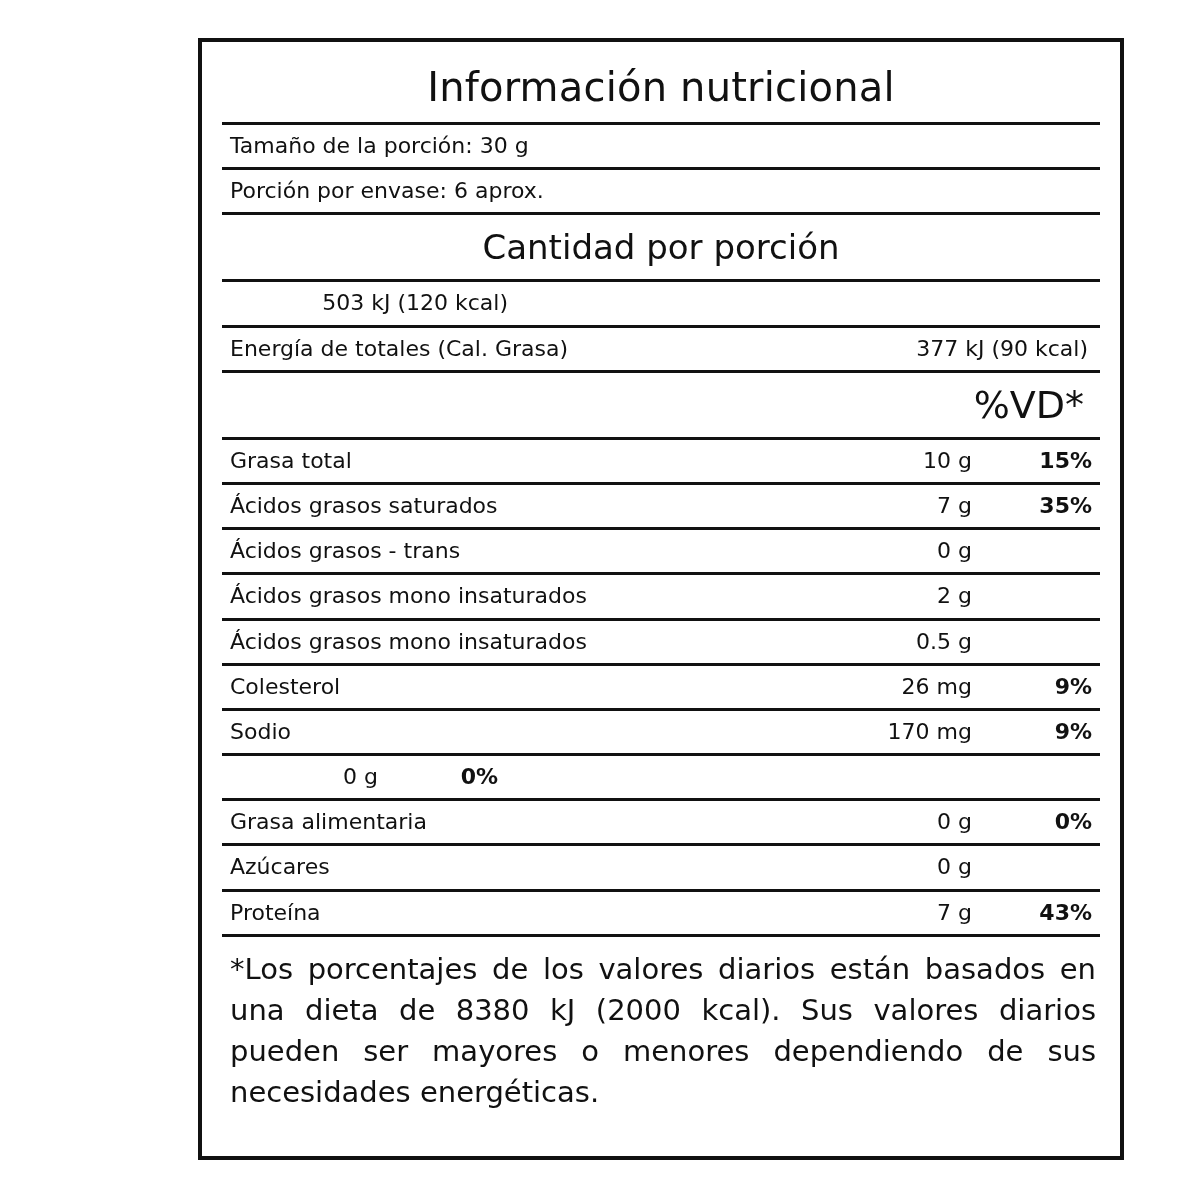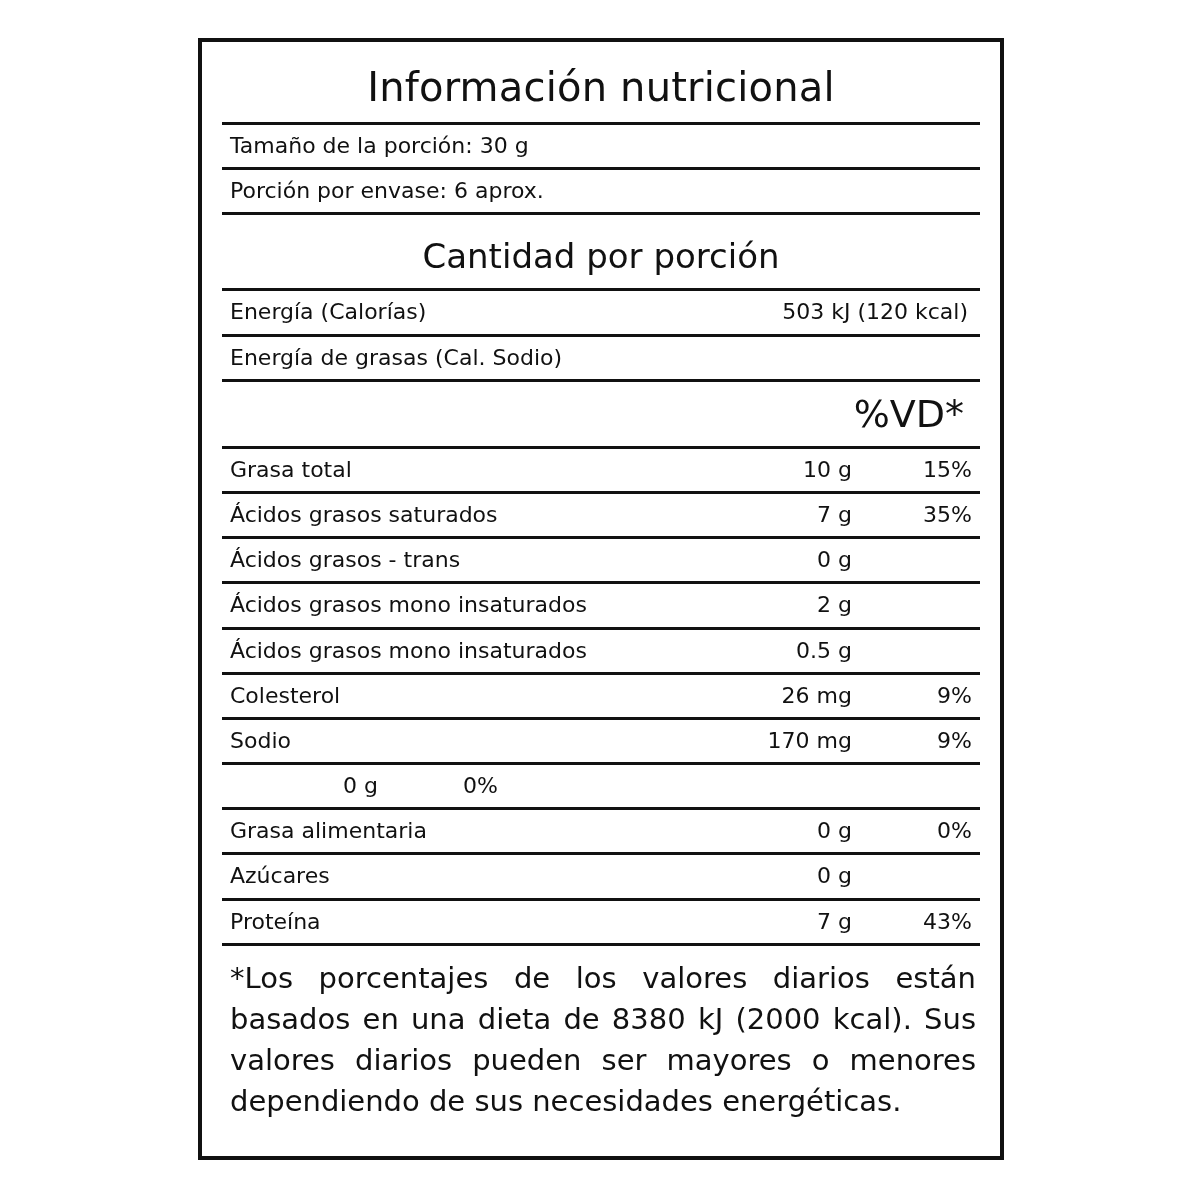--- a/index.html
+++ b/index.html
@@ -13,21 +13,21 @@
     font-family: "DejaVu Sans", sans-serif;
     color: #111111;
     position: relative;
     overflow: hidden;
   }
 
   .panel {
     position: absolute;
     left: 198px;
     top: 38px;
-    width: 806px;
+    width: 926px;
     height: 1122px;
     border: 4px solid #111111;
     box-sizing: border-box;
     background: #ffffff;
   }
 
   .inner {
     position: absolute;
     left: 20px;
     top: 16px;
@@ -71,26 +71,27 @@
     padding-right: 10px;
     margin-left: 28px;
   }
   .row .value.wide {
     min-width: 250px;
   }
   .row .dv {
     flex: 0 0 110px;
     text-align: right;
     padding-right: 6px;
+    font-weight: bold;
   }
 
   .subhead {
     text-align: center;
     font-size: 34px;
-    padding: 21px 0 12px 0;
+    padding: 12px 0 12px 0;
   }
 
   .vd-row {
     display: flex;
     justify-content: flex-end;
     font-size: 38px;
     padding: 10px 10px 10px 8px;
   }
   .vd-row .dv-head {
     flex: 0 0 110px;
@@ -124,27 +125,27 @@
 
     <div class="row">
       <span class="label">Porción por envase: 6 aprox.</span>
     </div>
     <div class="rule"></div>
 
     <div class="subhead">Cantidad por porción</div>
     <div class="rule"></div>
 
     <div class="row">
-      <span class="label">Energía (Calorías)</span>
       <span class="value wide">503 kJ (120 kcal)</span>
     </div>
     <div class="rule"></div>
 
     <div class="row">
-      <span class="label">Energía de grasas (Cal. Sodio)</span>
+      <span class="label">Energía de totales (Cal. Grasa)</span>
+      <span class="value wide">377 kJ (90 kcal)</span>
     </div>
     <div class="rule"></div>
 
     <div class="vd-row">
       <span class="dv-head">%VD*</span>
     </div>
     <div class="rule"></div>
 
     <div class="row">
       <span class="label">Grasa total</span>

